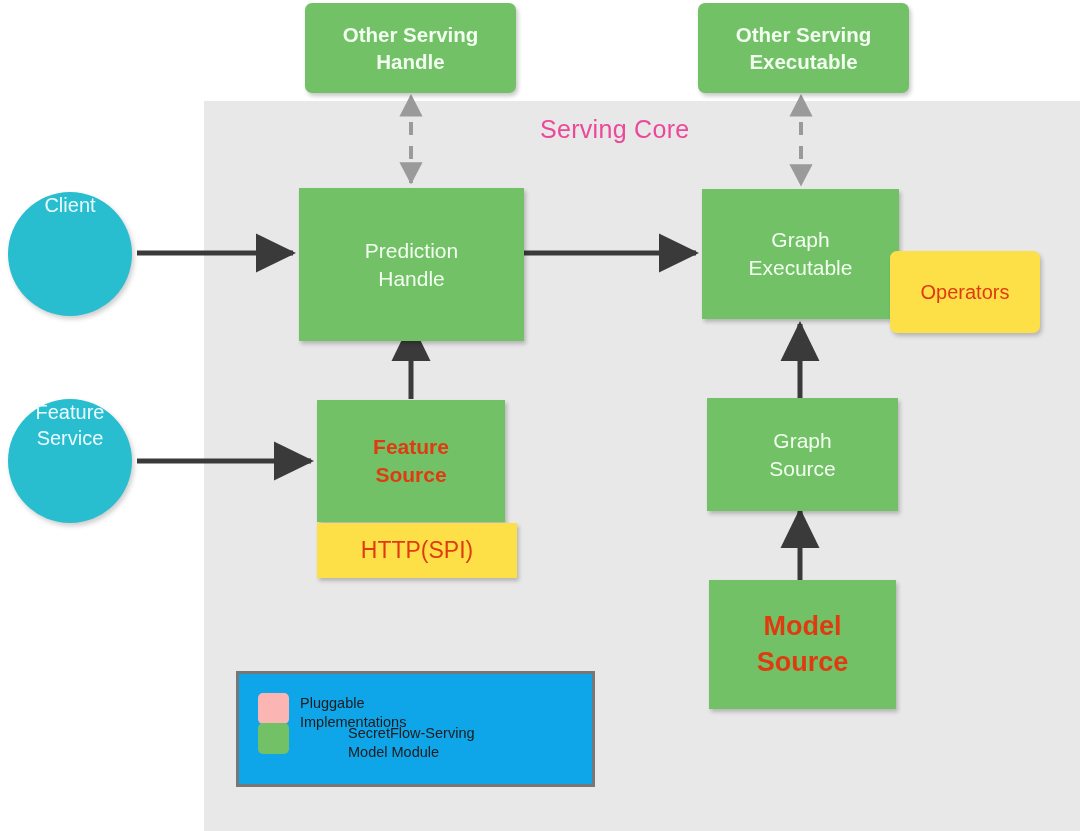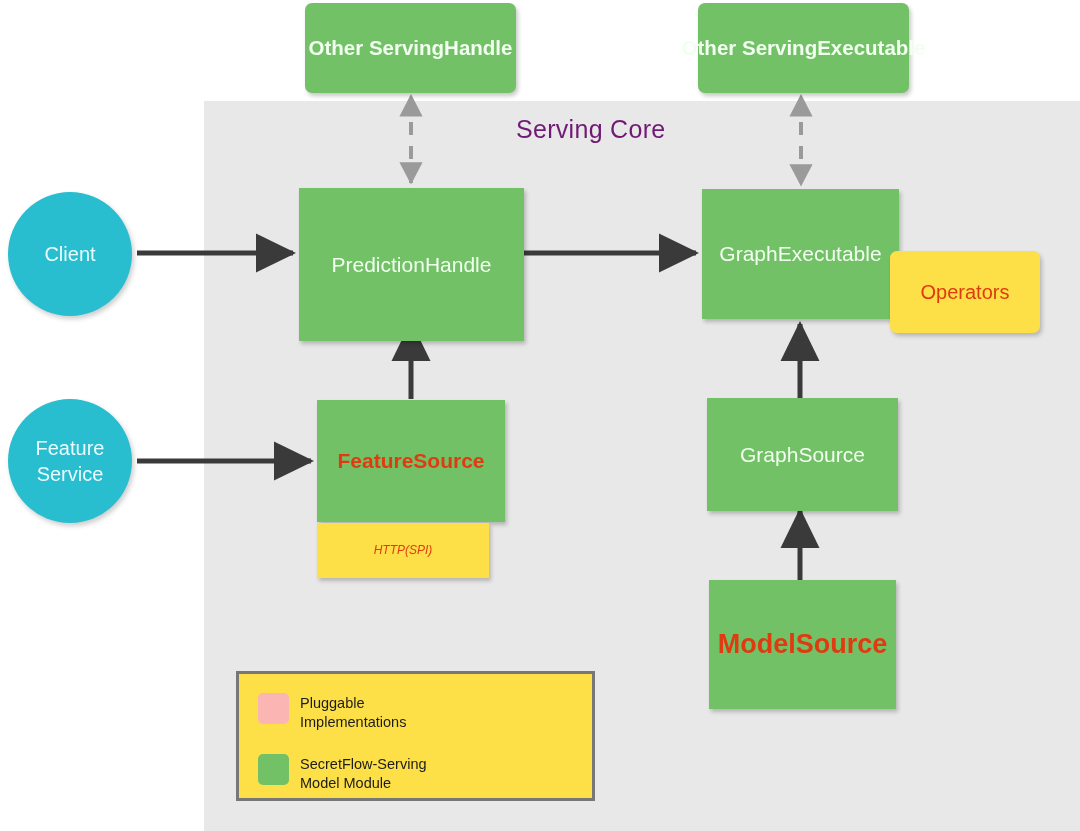--- a/index.html
+++ b/index.html
@@ -22,34 +22,34 @@
   #serving-core-panel {
     position: absolute;
     left: 204px;
     top: 101px;
     width: 876px;
     height: 730px;
     background: #e8e8e8;
   }
   #serving-core-label {
     position: absolute;
-    left: 516px;
+    left: 540px;
     top: 115px;
     font-size: 25px;
-    color: #701a75;
+    color: #ec4899;
     letter-spacing: 0.3px;
     white-space: nowrap;
   }
 
   
   .node {
     position: absolute;
     box-sizing: border-box;
     display: flex;
-    flex-direction: row;
+    flex-direction: column;
     align-items: center;
     justify-content: center;
     text-align: center;
     line-height: 1.32;
     box-shadow: 2px 3px 4px rgba(0,0,0,0.22);
   }
   .node .line { display: block; white-space: nowrap; }
 
   .green {
     background: #72c167;
@@ -63,45 +63,45 @@
   .rounded { border-radius: 7px; }
 
   .circle {
     position: absolute;
     border-radius: 50%;
     background: #29bdd0;
     color: #eafcff;
     display: flex;
     flex-direction: column;
     align-items: center;
-    justify-content: center;
+    justify-content: flex-start;
     text-align: center;
     line-height: 1.3;
     box-shadow: 2px 3px 5px rgba(0,0,0,0.20);
   }
 
   
   #arrows {
     position: absolute;
     left: 0; top: 0;
     width: 1080px;
     height: 831px;
     pointer-events: none;
   }
 
   
   #legend {
     position: absolute;
     left: 236px;
     top: 671px;
     width: 359px;
-    height: 130px;
+    height: 116px;
     box-sizing: border-box;
     border: 3px solid #777777;
-    background: #fde047;
+    background: #0ea5e9;
   }
   .legend-entry {
     position: absolute;
     display: flex;
     align-items: flex-start;
   }
   .legend-swatch {
     width: 31px;
     height: 31px;
     border-radius: 5px;
@@ -198,37 +198,37 @@
 
   <div class="node green redtext" style="left:709px; top:580px; width:187px; height:129px; font-size:27px; font-weight:bold;">
     <span class="line">Model</span>
     <span class="line">Source</span>
   </div>
 
   <div class="node pink rounded" style="left:890px; top:251px; width:150px; height:82px; font-size:20px;">
     <span class="line">Operators</span>
   </div>
 
-  <div class="node pink" style="left:317px; top:523px; width:172px; height:55px; font-size:12px;font-style:italic;">
+  <div class="node pink" style="left:317px; top:523px; width:200px; height:55px; font-size:23px;">
     <span class="line">HTTP(SPI)</span>
   </div>
 
 
   <div id="legend">
 
     <div class="legend-entry" style="left:19px; top:19px;">
       <span class="legend-swatch sw-pink"></span>
       <span class="legend-text">
         <span>Pluggable</span><br>
         <span>Implementations</span>
       </span>
     </div>
 
 
-    <div class="legend-entry" style="left:19px; top:80px;">
+    <div class="legend-entry" style="left:19px; top:49px;gap:48px;">
       <span class="legend-swatch sw-green"></span>
       <span class="legend-text">
         <span>SecretFlow-Serving</span><br>
         <span>Model Module</span>
       </span>
     </div>
 
   </div>
 
 </div>

